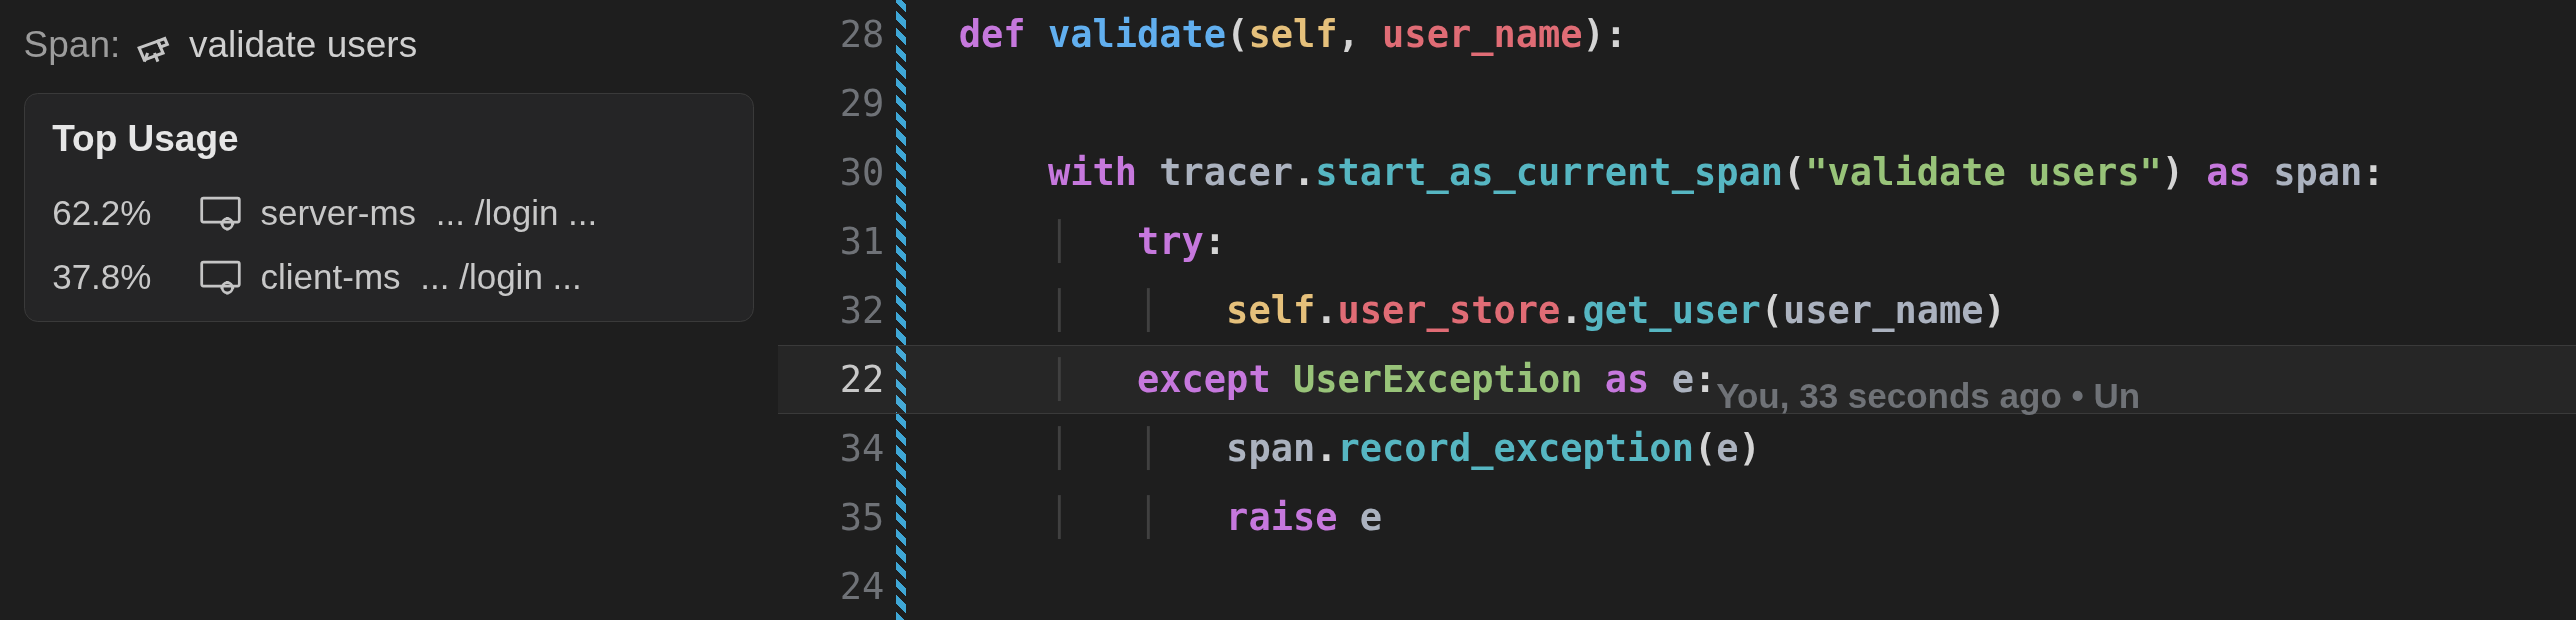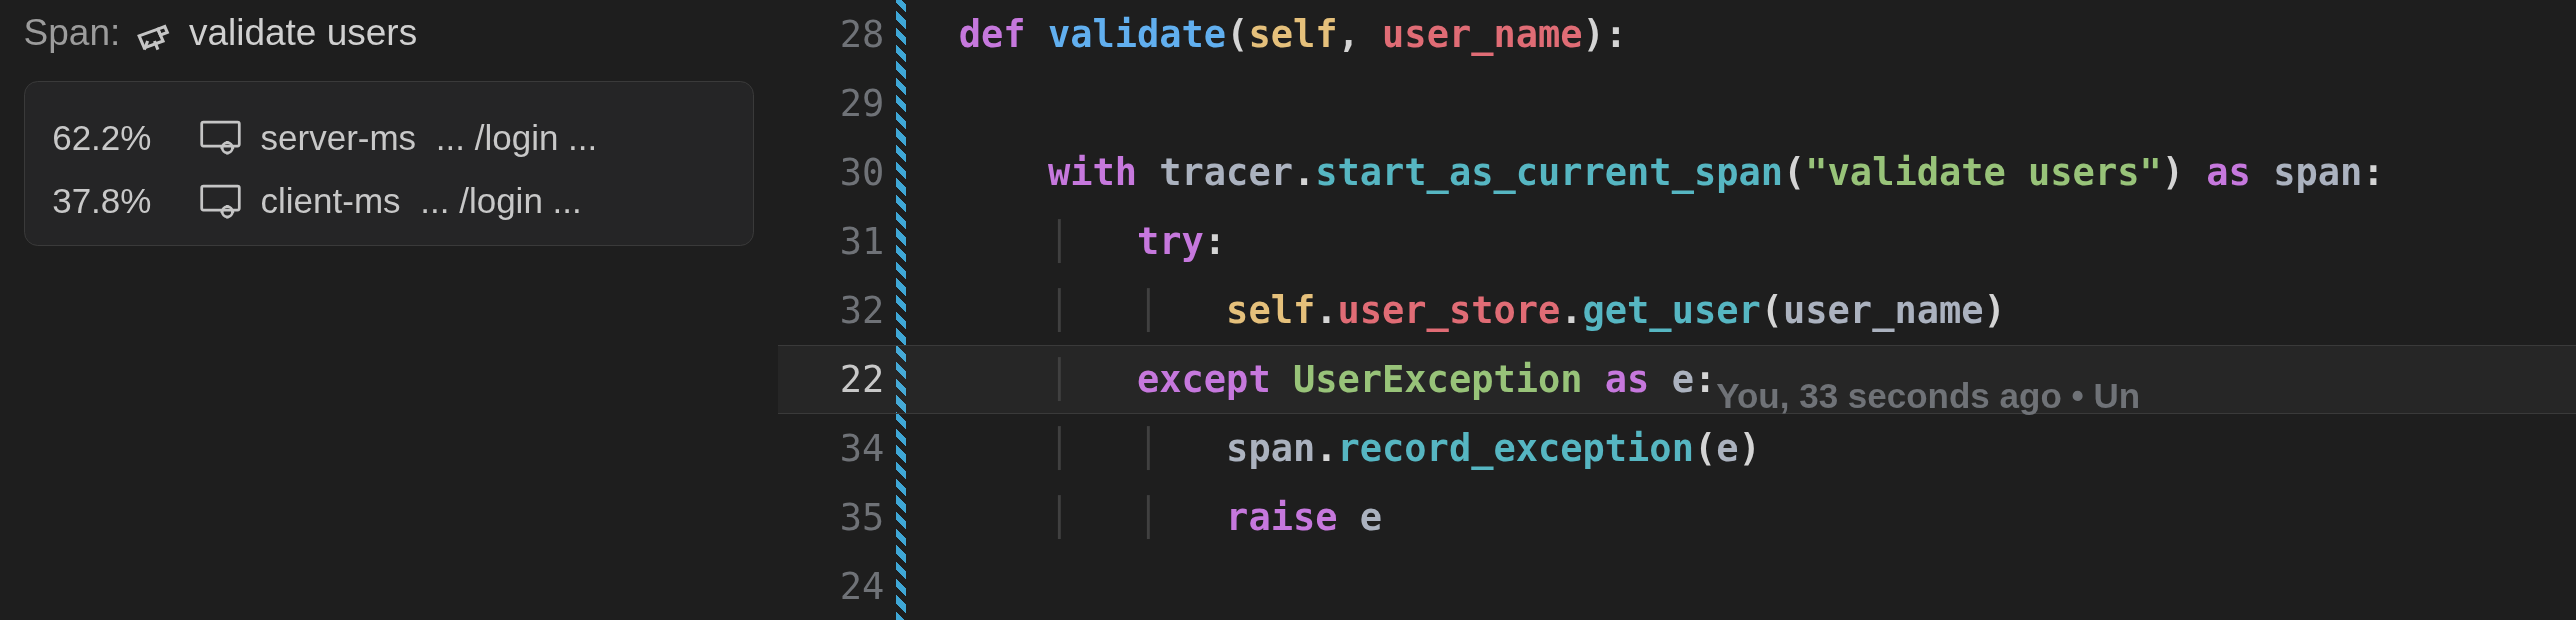--- a/index.html
+++ b/index.html
@@ -15,20 +15,21 @@
     display: flex;
     height: 100%;
   }
   
   .sidebar {
     width: 778px;
     padding: 11.8px 23.6px 0 23.6px;
     background: #1e1e1e;
     font-family: -apple-system, "Segoe UI", sans-serif;
     color: #aaa;
+    margin-top: 12px;
   }
   .span-line {
     display: flex;
     align-items: center;
     gap: 13.8px;
     font-size: 37px;
     margin-bottom: 27.6px;
   }
   .span-label { color: #9c9c9c; }
   .span-name { color: #d0d0d0; }
@@ -142,20 +143,21 @@
       <svg class="telescope" viewBox="0 0 24 24">
         <path d="M3 14l11-4 3 7-11 4z"></path>
           <path d="M14 10l4-1.5 1.5 3.5-4 1.5z"></path>
         <path d="M8 17l-2 5"></path>
           <path d="M12 17l2 5"></path>
       </svg>
       <span class="span-name">validate users</span>
     </div>
 
     <div class="usage-panel">
+      <div class="usage-title">Top Usage</div>
       <div id="usage-rows">
           <div class="usage-row">
             <span class="pct">62.2%</span>
             <svg class="svc-icon" viewBox="0 0 24 20">
               <rect x="1" y="1" width="22" height="14" rx="1"></rect>
               <circle cx="16" cy="16" r="3"></circle>
               <path d="M16 13v-1M16 19v1M13 16h-1M19 16h1"></path>
             </svg>
             <span class="svc">server-ms</span>
             <span class="trunc">... /login ...</span>

